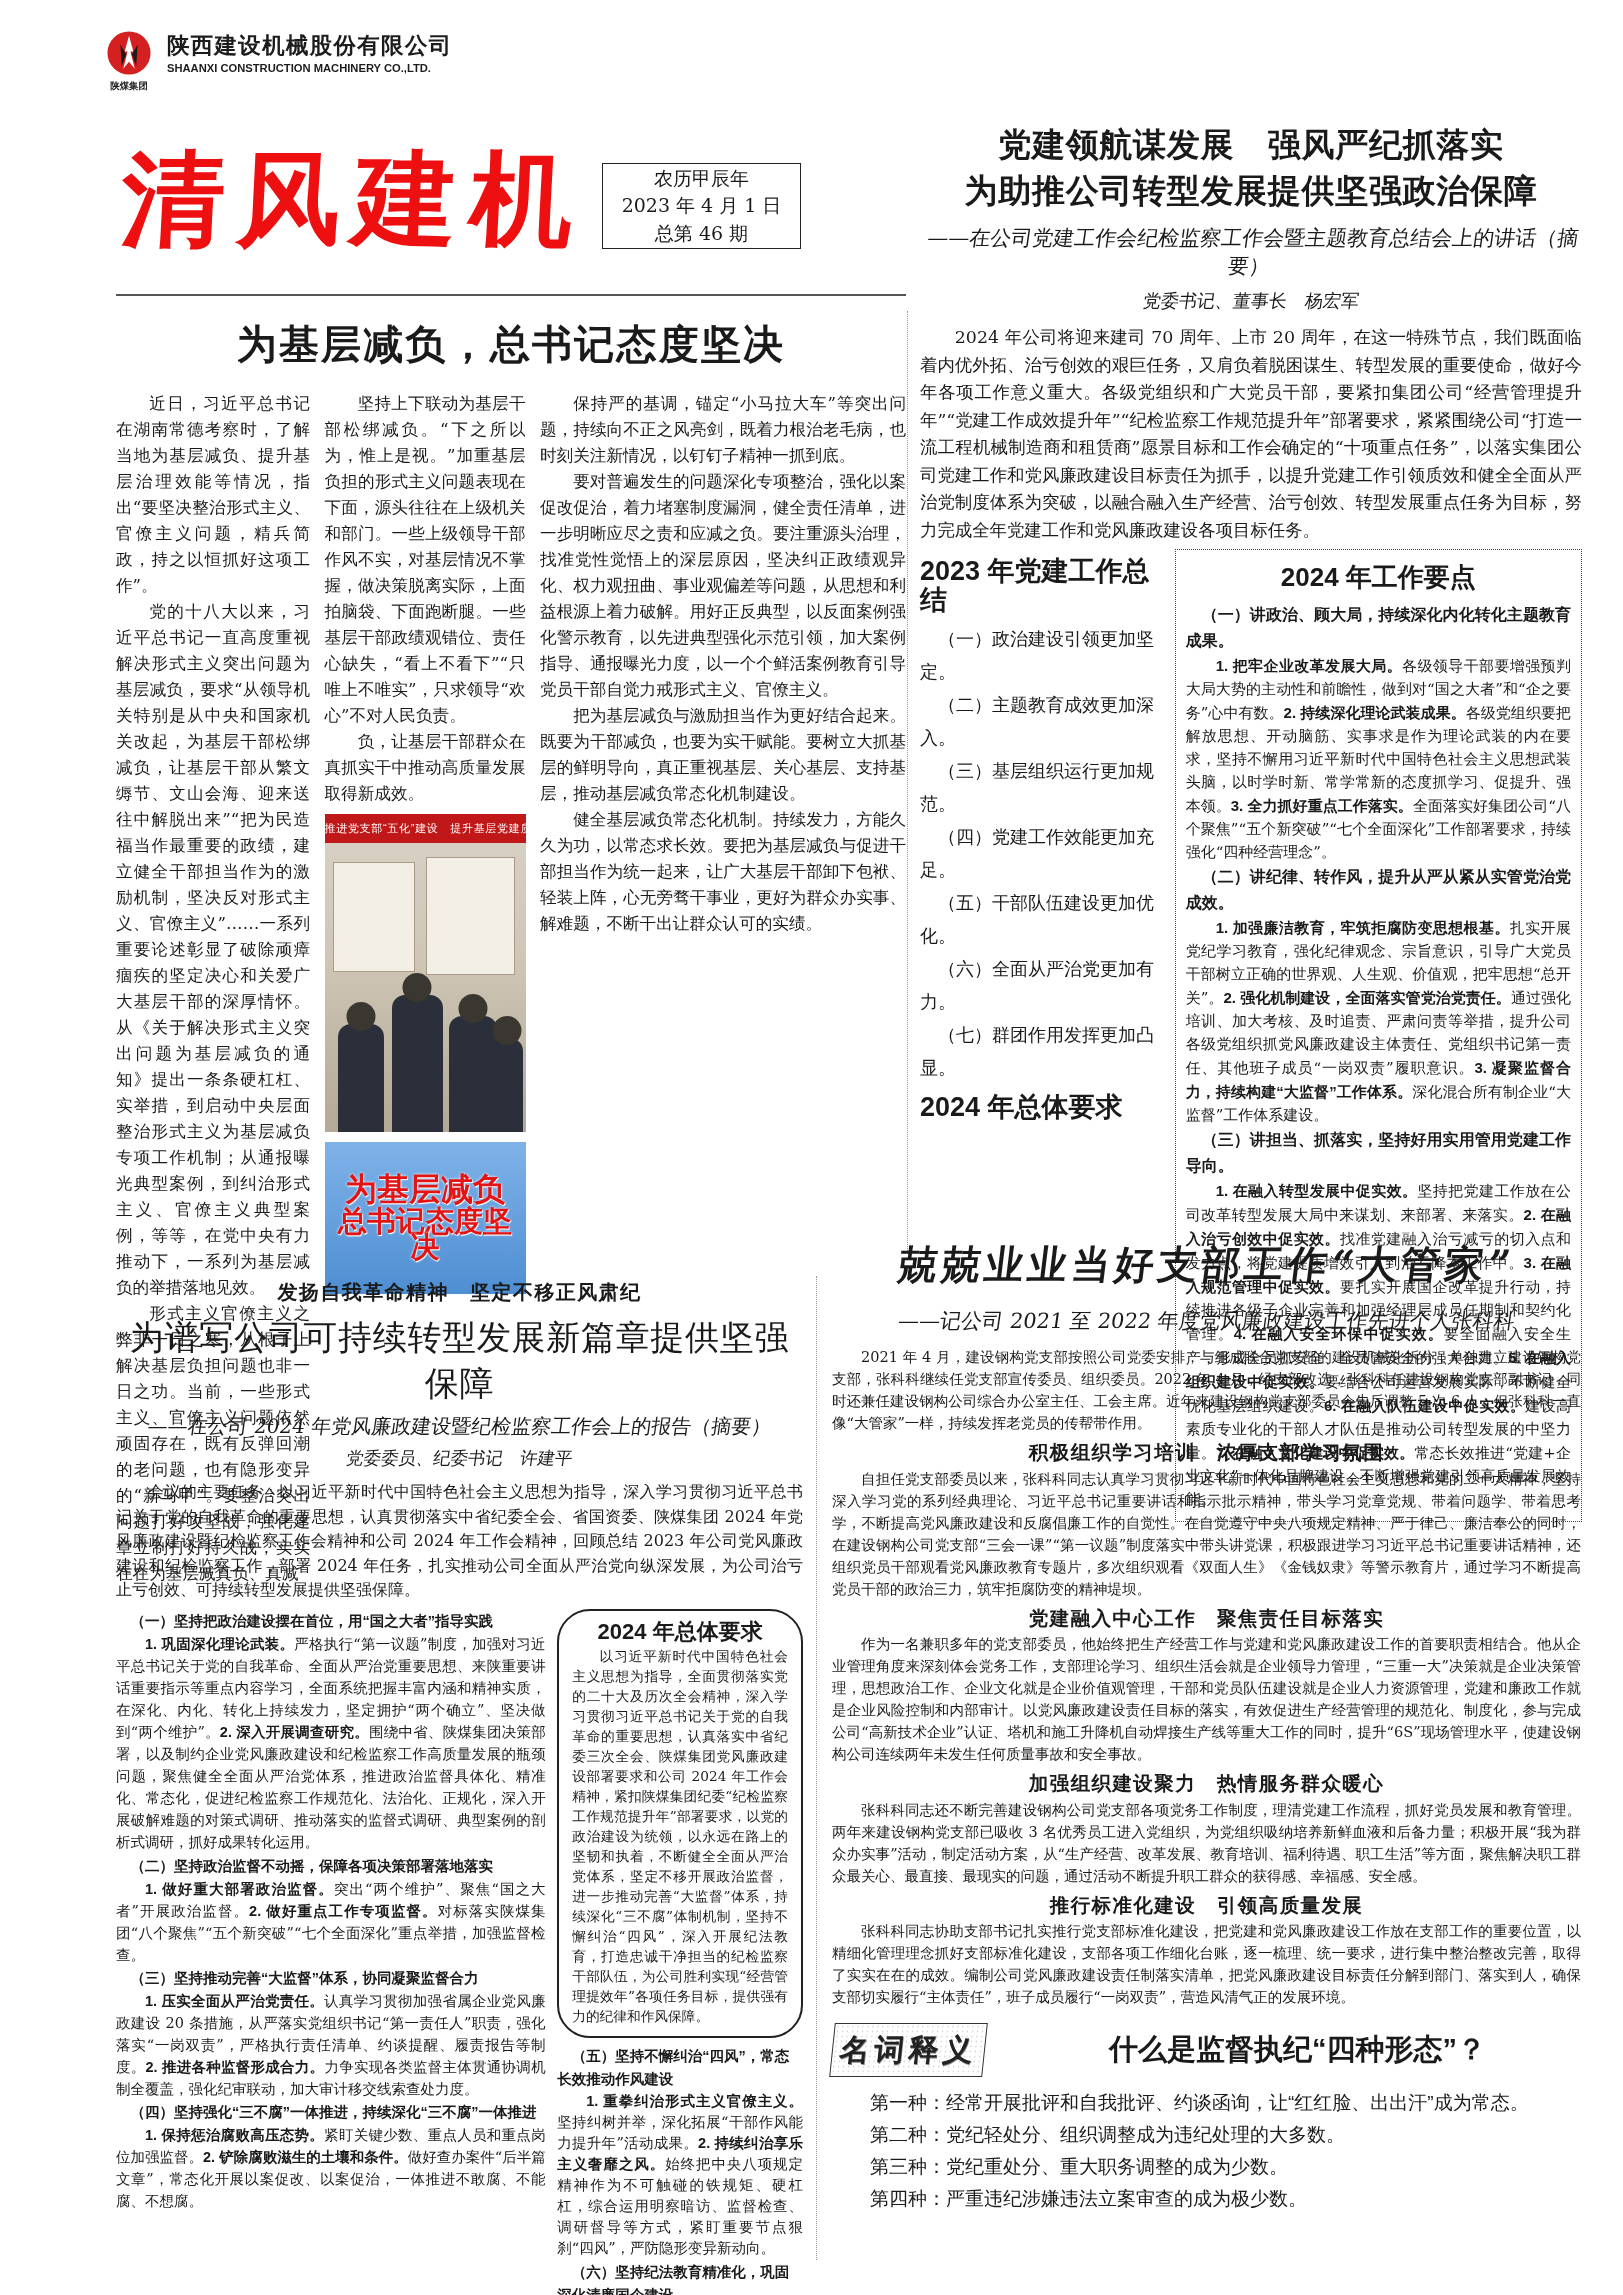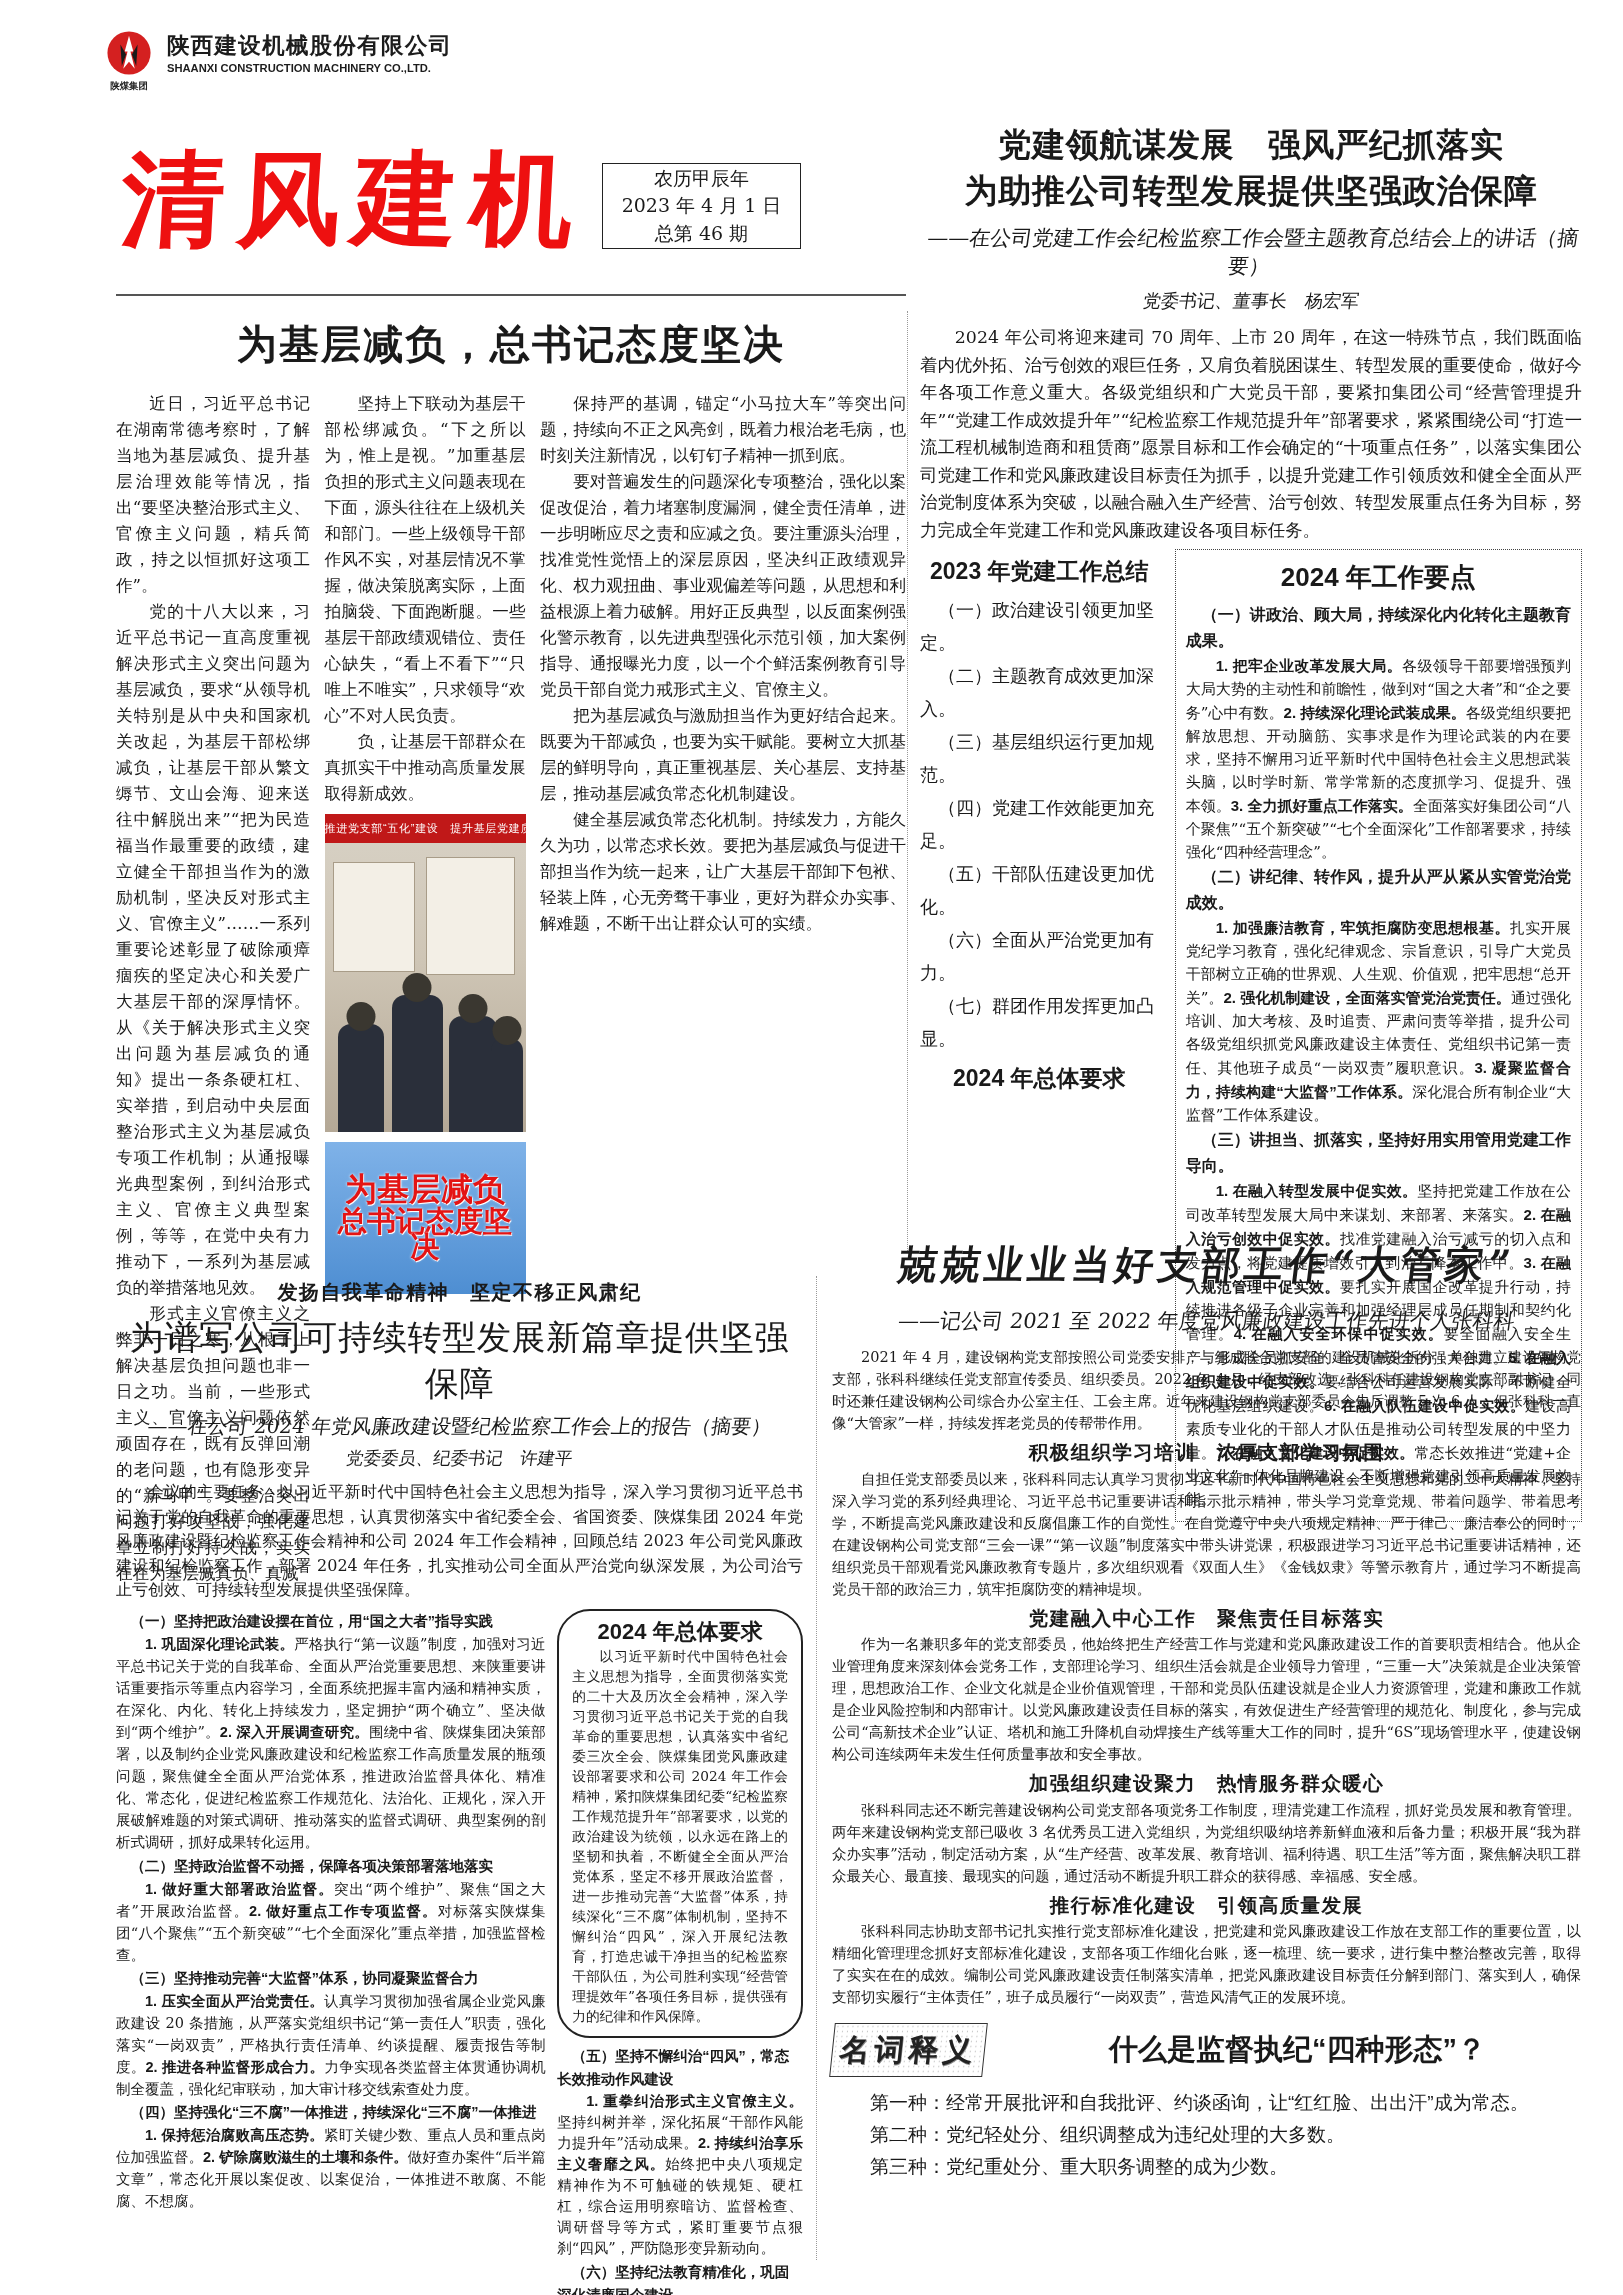--- a/index.html
+++ b/index.html
@@ -54,21 +54,21 @@
   .vrule-top{position:absolute;left:907px;top:311px;height:940px;border-left:1.4px dotted #999;}
   .vrule-bottom{position:absolute;left:816px;top:1276px;height:984px;border-left:1.4px dotted #999;}
   
   .art2{position:absolute;left:920px;top:122px;width:662px;}
   .art2-title{font-weight:900;font-size:33px;text-align:center;letter-spacing:0.7px;line-height:46px;}
   .art2-sub{text-align:center;font-size:21px;margin-top:10px;transform:skewX(-8deg);}
   .art2-author{text-align:center;font-size:18px;margin-top:8.7px;transform:skewX(-8deg);}
   .art2-intro{margin-top:11.6px;font-size:17.4px;line-height:27.5px;text-align:justify;text-indent:2em;}
   .art2-row{display:flex;gap:16px;margin-top:4.3px;}
   .art2-left{width:239px;font-size:18px;line-height:33px;}
-  .art2-left .sechead{font-size:23px;font-weight:bold;text-align:center;font-family:"Liberation Sans",sans-serif;
+  .art2-left .sechead{font-size:27px;font-weight:bold;font-family:"Liberation Sans",sans-serif;
                       margin:8.7px 0 7.2px 0;line-height:29px;}
   .art2-left .blk.p{font-size:17.4px;line-height:32px;}
   .kp-box{width:408px;border:1.4px dotted #444;padding:7.2px 10px 10px 10px;box-sizing:border-box;align-self:flex-start;}
   .kp-title{font-weight:900;font-size:26px;text-align:center;font-family:"Liberation Sans",sans-serif;margin:2.9px 0 7.2px 0;}
   .kp-box .blk{font-size:15px;line-height:23px;text-align:justify;}
   .kp-box .blk.h{text-indent:1em;font-size:16px;line-height:26px;}
   .kp-box .blk.p{text-indent:2em;}
   
   .art3{position:absolute;left:116px;top:1271px;width:687px;}
   .art3-t1{font-weight:900;font-size:20px;text-align:center;letter-spacing:1.4px;line-height:43px;}
@@ -256,18 +256,19 @@
     <div class="glossary">
       <div class="glo-head">
         <div class="glo-badge">名词释义</div>
         <div class="glo-title">什么是监督执纪“四种形态”？</div>
       </div>
       <div class="glo-items">
 
       <p>第一种：经常开展批评和自我批评、约谈函询，让“红红脸、出出汗”成为常态。</p>
           <p>第二种：党纪轻处分、组织调整成为违纪处理的大多数。</p>
           <p>第三种：党纪重处分、重大职务调整的成为少数。</p>
+          <p>第四种：严重违纪涉嫌违法立案审查的成为极少数。</p>
         </div>
     </div>
   </div>
 
 </div>
 
 
 </body></html>

